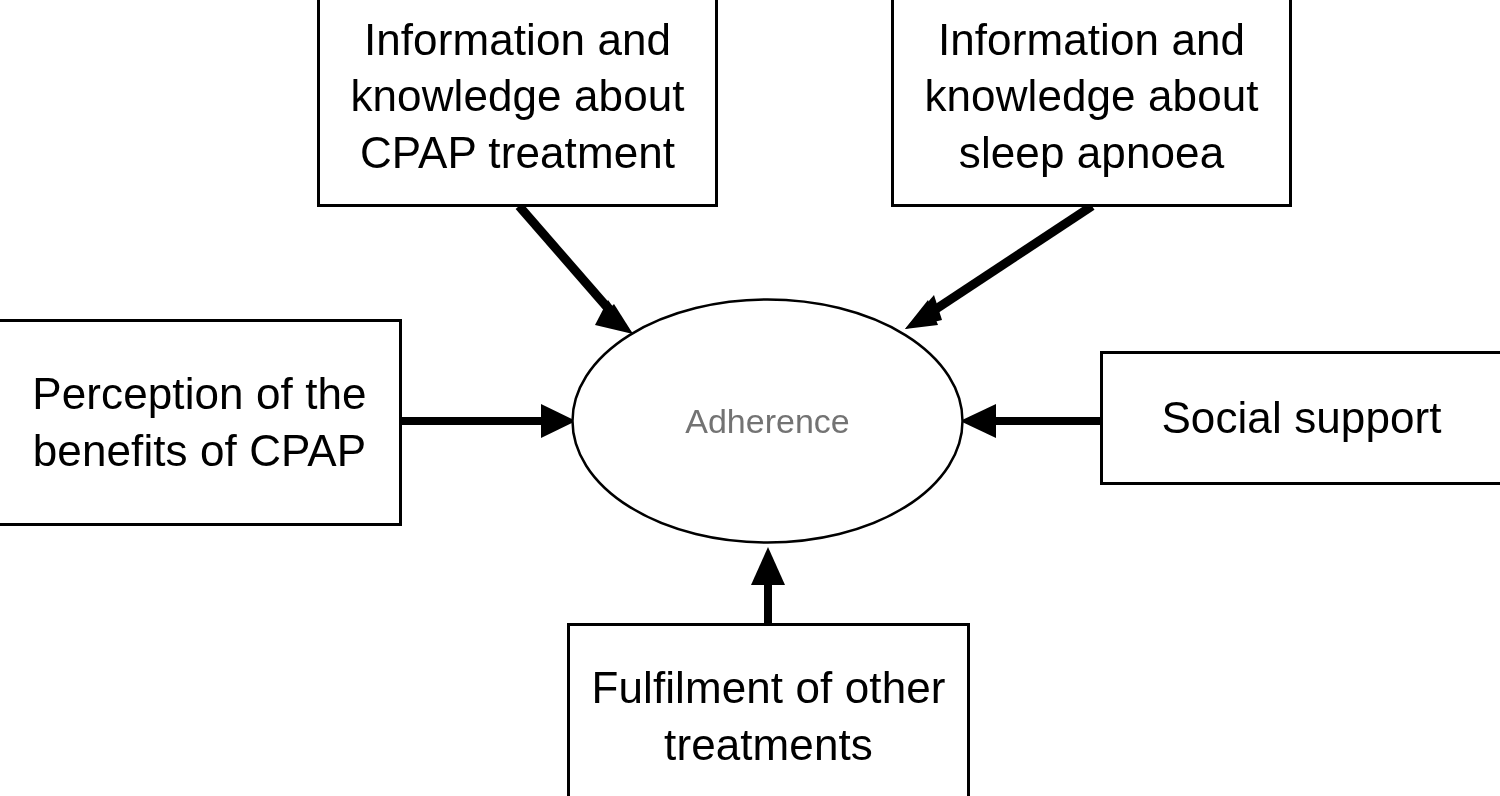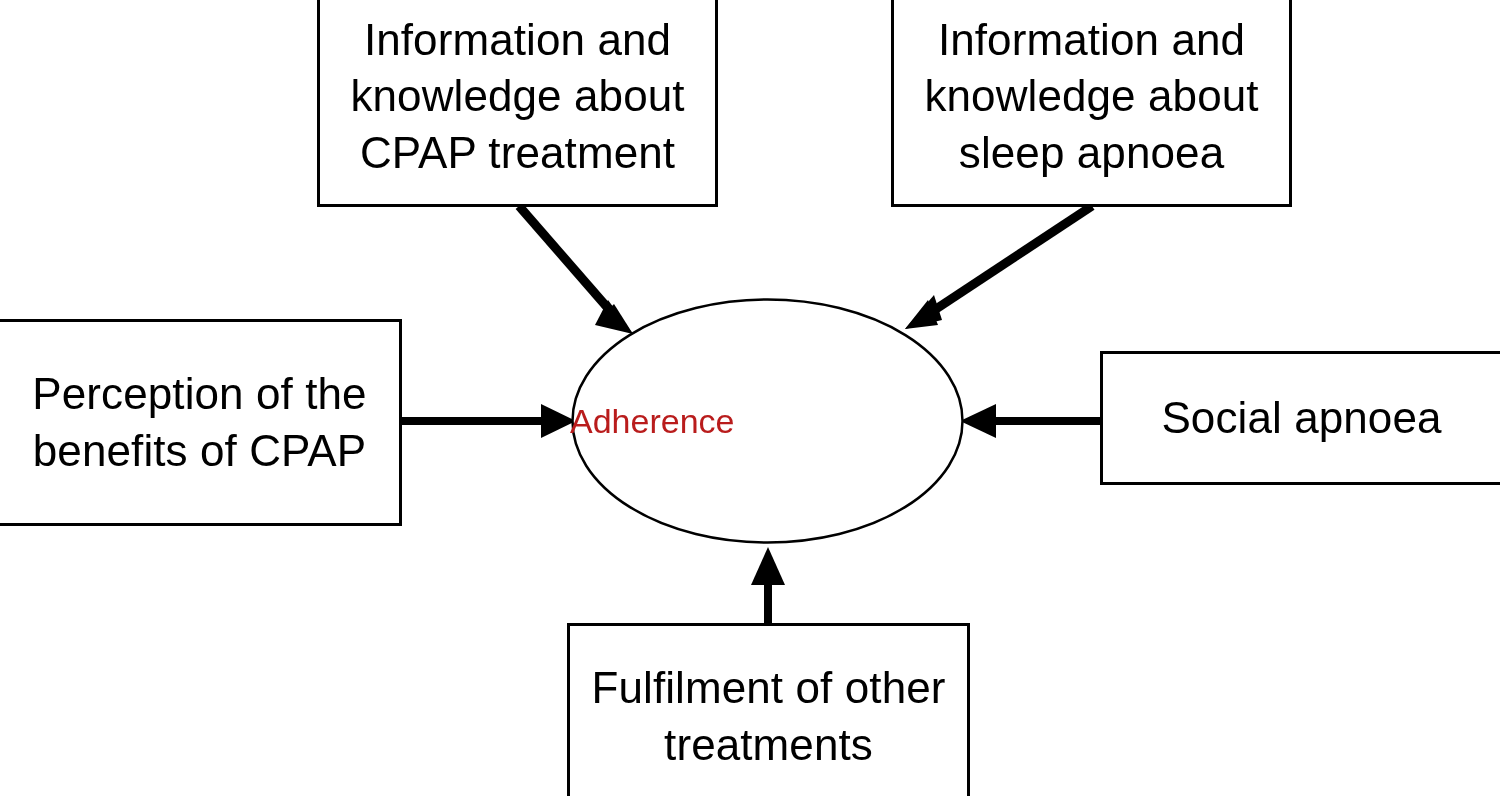--- a/index.html
+++ b/index.html
@@ -41,21 +41,22 @@
     position: absolute;
     z-index: 2;
     display: flex;
     align-items: center;
     justify-content: center;
   }
   .ellipse-label {
     position: absolute;
     font-size: 34px;
     line-height: 1.2;
-    color: #b91c1c;
+    color: #737373;
+    text-align: center;
     width: 100%;
     top: 50%;
     transform: translateY(-50%);
     z-index: 4;
     pointer-events: none;
   }
   #edges {
     position: absolute;
     left: 0;
     top: 0;
@@ -124,21 +125,21 @@
 knowledge about
 sleep apnoea</div>
   </div>
 
   <div id="box-perception" class="node-box">
     <div class="node-label">Perception of the
 benefits of CPAP</div>
   </div>
 
   <div id="box-social" class="node-box">
-    <div class="node-label">Social apnoea</div>
+    <div class="node-label">Social support</div>
   </div>
 
   <div id="box-fulfilment" class="node-box">
     <div class="node-label">Fulfilment of other
 treatments</div>
   </div>
 
 </div>
 
 </body></html>

